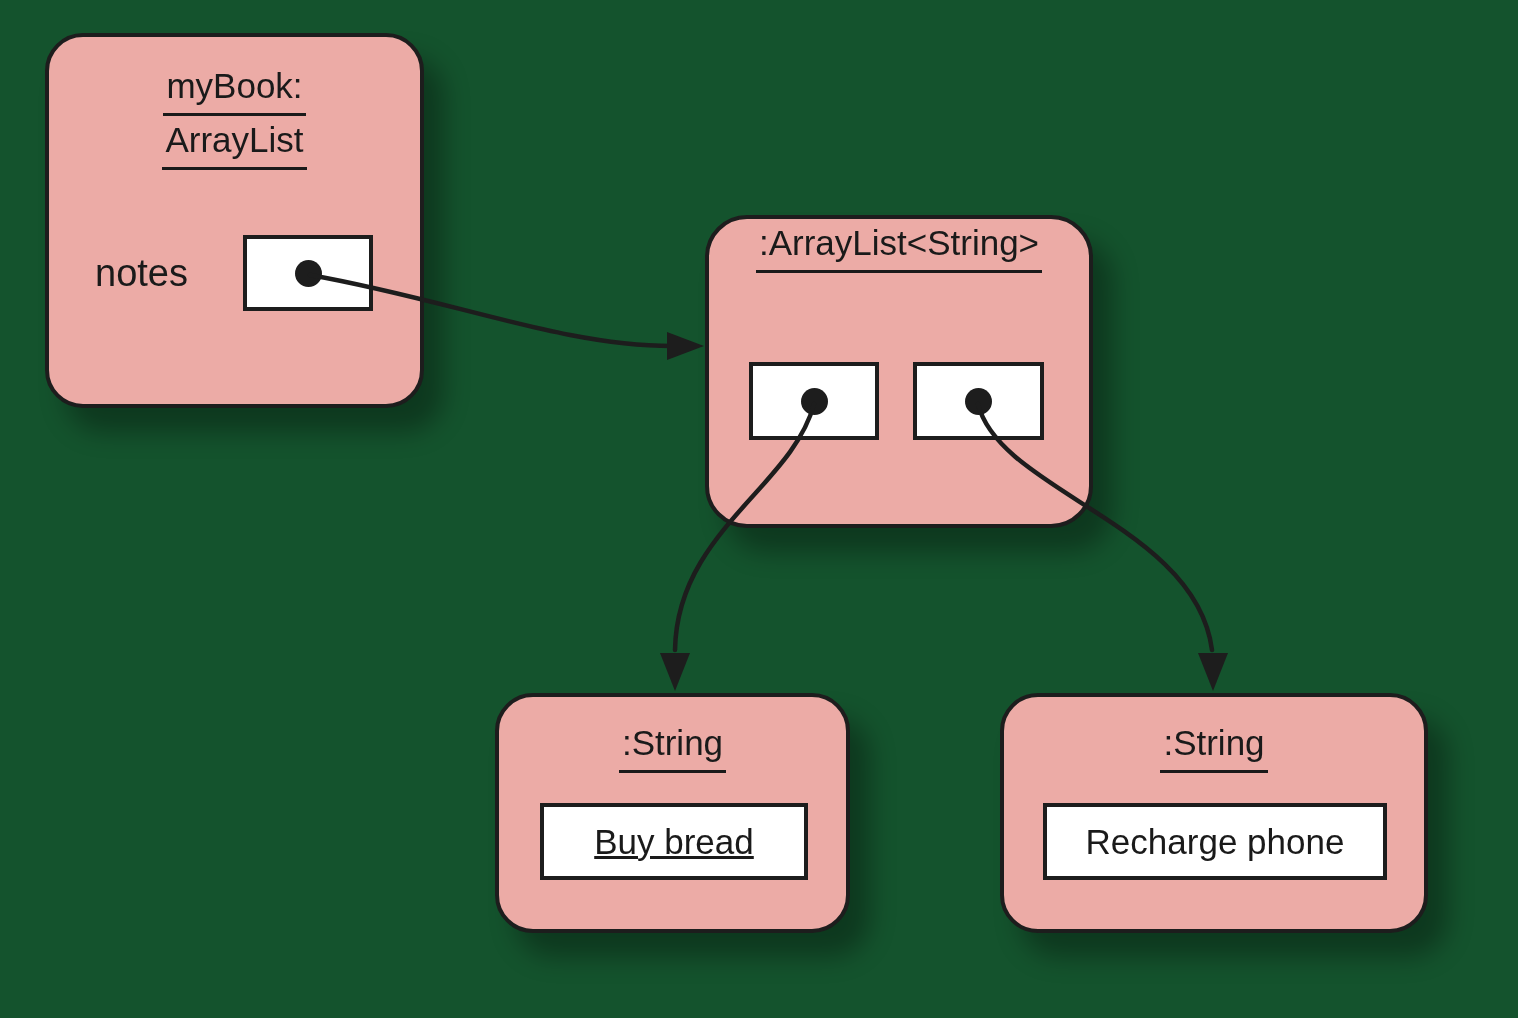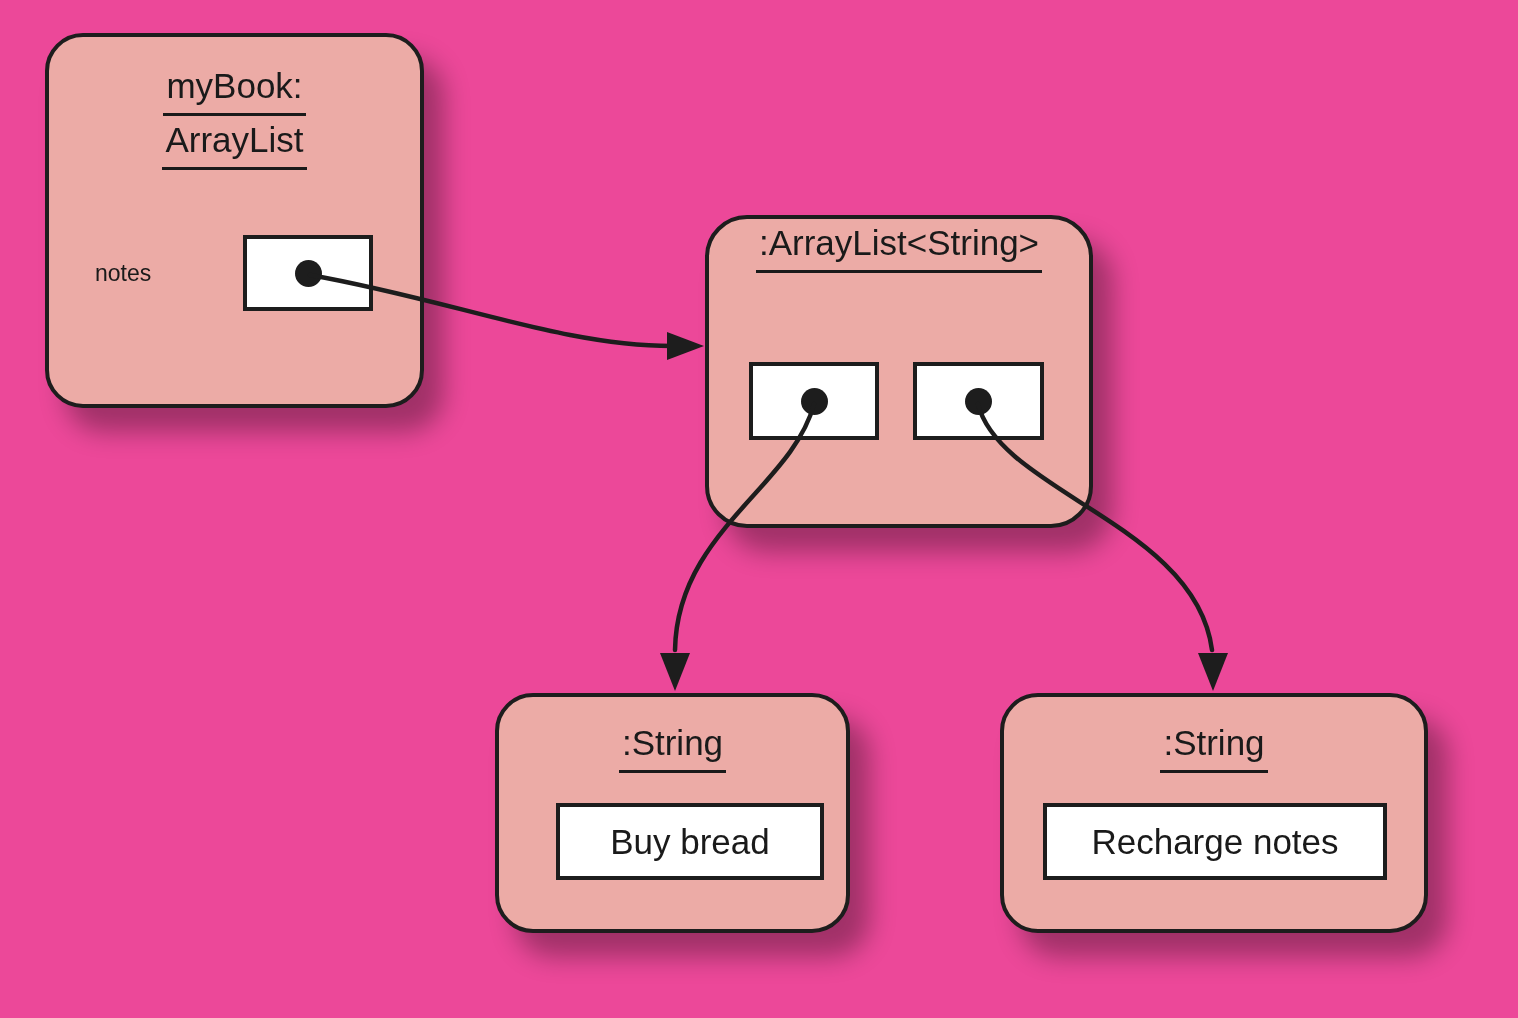--- a/index.html
+++ b/index.html
@@ -1,20 +1,20 @@
 <!DOCTYPE html>
 <html><head>
 <meta charset="utf-8">
 <style>
   html, body { margin: 0; padding: 0; background: #ffffff; }
   .canvas {
     position: relative;
     width: 1518px;
     height: 1018px;
-    background: #ec4899;
+    background: #14532d;
     overflow: hidden;
     font-family: "Liberation Sans", sans-serif;
     color: #1a1a1a;
   }
   .obj {
     position: absolute;
     box-sizing: border-box;
     background: #ecaba6;
     border: 4px solid #1d1d1d;
     box-shadow: 20px 24px 26px rgba(0,0,0,0.32);
@@ -50,37 +50,37 @@
     box-sizing: border-box;
     background: #ffffff;
     border: 4px solid #1d1d1d;
     display: flex;
     align-items: center;
     justify-content: center;
     font-size: 35px;
   }
   .field-label {
     position: absolute;
-    font-size: 23px;
+    font-size: 38px;
     line-height: 40px;
   }
   
   .notebook     { left: 45px;   top: 33px;  width: 379px; height: 375px; border-radius: 38px; }
   .notebook .obj-title { margin-top: 25px; }
   .notebook .field-label { left: 46px; top: 216px; }
   .notebook .slot { left: 194px; top: 198px; width: 130px; height: 76px; }
 
   .arraylist    { left: 705px;  top: 215px; width: 388px; height: 313px; border-radius: 42px; }
   .arraylist .obj-title { }
   .arraylist .slot-0 { left: 40px;  top: 143px; width: 130px; height: 78px; }
   .arraylist .slot-1 { left: 204px; top: 143px; width: 131px; height: 78px; }
 
   .string-left  { left: 495px;  top: 693px; width: 355px; height: 240px; border-radius: 38px; }
   .string-left .obj-title { margin-top: 22px; }
-  .string-left .value-box { left: 57px; top: 106px; width: 268px; height: 77px; }
+  .string-left .value-box { left: 41px; top: 106px; width: 268px; height: 77px; text-decoration: underline; }
 
   .string-right { left: 1000px; top: 693px; width: 428px; height: 240px; border-radius: 38px; }
   .string-right .obj-title { margin-top: 22px; }
   .string-right .value-box { left: 39px; top: 106px; width: 344px; height: 77px; }
 
   .arrows-layer {
     position: absolute;
     left: 0; top: 0;
     width: 1518px;
     height: 1018px;
@@ -120,21 +120,21 @@
     <div class="obj-title">
       <div><span class="u">:String</span></div>
     </div>
     <div class="value-box">Buy bread</div>
   </div>
 
   <div class="obj string-right">
     <div class="obj-title">
       <div><span class="u">:String</span></div>
     </div>
-    <div class="value-box">Recharge notes</div>
+    <div class="value-box">Recharge phone</div>
   </div>
 
   <svg class="arrows-layer" viewBox="0 0 1518 1018" xmlns="http://www.w3.org/2000/svg">
     <g stroke="#1d1d1d" stroke-width="4.5" fill="none" stroke-linecap="round">
       <path d="M 310 275 C 452 300, 562 346, 672 346"></path>
       <path d="M 814 404 C 792 487, 677 532, 675 650"></path>
       <path d="M 978 404 C 1000 492, 1196 525, 1212 650"></path>
     </g>
     <g fill="#1d1d1d" stroke="none">
       <polygon points="704,346 667,332 667,360"></polygon>

